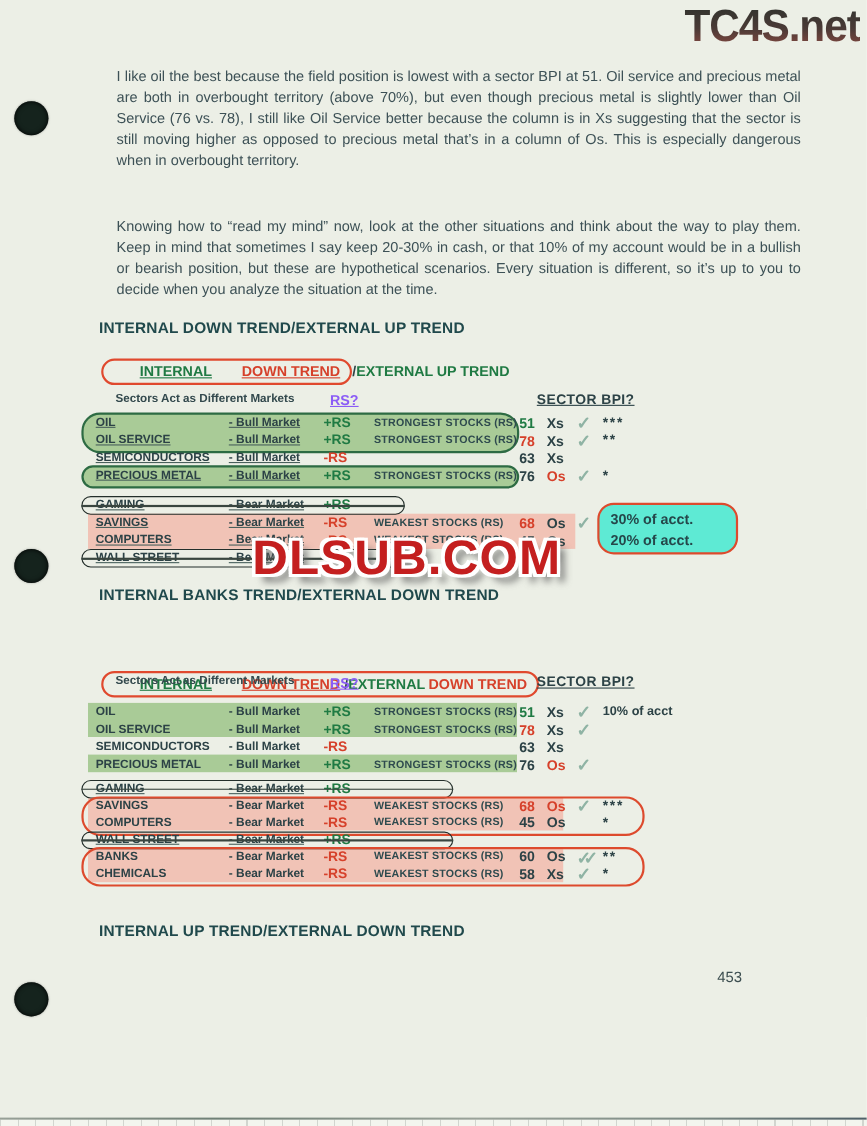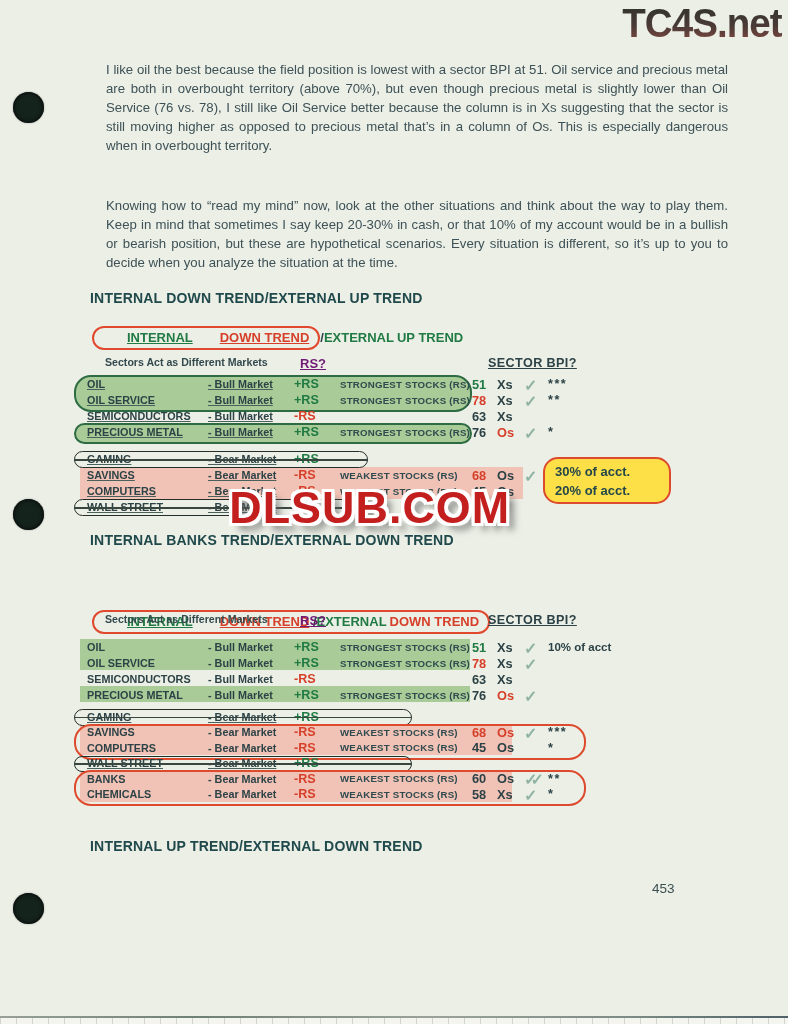--- a/index.html
+++ b/index.html
@@ -26,21 +26,21 @@
   .h{position:absolute;left:90px;font-size:14px;font-weight:bold;color:#20494c;letter-spacing:.2px;}
   
   .tlabel{position:absolute;left:92px;font-size:13px;font-weight:bold;white-space:nowrap;}
   .oval{display:inline-block;border:2.4px solid #e0492e;border-radius:15px;padding:2px 9px 3px 9px;}
   .lg{color:#1f7a43;} .lr{color:#d6402a;} .ld{color:#2c4246;}
   .u2{text-decoration:underline;padding-left:24px;}
   .lbl-sp{margin-right:3px;}
   
   .cols{position:absolute;left:10px;width:732px;height:16px;}
   .ch1{position:absolute;left:95px;font-size:10.6px;font-weight:bold;color:#33494d;}
-  .ch2{position:absolute;left:290px;font-size:13px;font-weight:bold;text-decoration:underline;color:#701a75;}
+  .ch2{position:absolute;left:290px;font-size:13px;font-weight:bold;text-decoration:underline;color:#8b5cf6;}
   .ch3{position:absolute;left:478px;font-size:12.6px;font-weight:bold;text-decoration:underline;letter-spacing:.4px;color:#2c4246;}
   
   .grp{position:absolute;left:80px;width:680px;}
   .trow{position:relative;z-index:2;display:flex;align-items:center;height:16px;white-space:nowrap;color:#2c4246;}
   .cs{width:121px;font-size:10.8px;font-weight:bold;}
   .cm{width:86px;font-size:10.8px;font-weight:bold;}
   .cr{width:46px;font-size:12.6px;font-weight:bold;}
   .ck{width:132px;font-size:9.7px;font-weight:bold;letter-spacing:.2px;color:#2e4a4e;}
   .cn{width:25px;font-size:12.8px;font-weight:bold;}
   .cc{width:27px;font-size:12.8px;font-weight:bold;}
@@ -51,21 +51,21 @@
   .green{color:#1f7a43;} .red{color:#d6402a;} 
   .u .cs,.u .cm{text-decoration:underline;text-decoration-color:#49605c;}
   
   .gdeco{position:absolute;background:#a9cb97;border:2px solid #2d6b43;border-radius:17px;z-index:1;}
   .grect{position:absolute;background:#a9cb97;z-index:1;}
   .bdeco{position:absolute;border:1.7px solid #232e2a;border-radius:9px;z-index:1;}
   .strike{position:absolute;height:1.6px;background:#39453f;z-index:3;}
   .pinkrect{position:absolute;background:#f1c3b6;z-index:0;}
   .redoval{position:absolute;border:2.6px solid #dd4a2d;border-radius:17px;z-index:1;}
   .noteoval{position:absolute;left:543px;top:457px;width:114px;height:43px;z-index:4;
-        border:2.6px solid #dd4a2d;border-radius:15px;background:#fde047;
+        border:2.6px solid #dd4a2d;border-radius:15px;background:#5eead4;
         display:flex;flex-direction:column;justify-content:center;padding-left:10px;
         font-size:13px;font-weight:bold;line-height:19px;color:#25474a;}
   .pagenum{position:absolute;left:652px;top:881px;font-size:13.5px;color:#3c4e50;}
   .edge-line{position:absolute;left:0;top:1016px;width:788px;height:2.4px;
         background:linear-gradient(90deg,#97a097,#6f8076 25%,#9aa39a 55%,#7c8b85 80%,#4f6068);}
   .edge-strip{position:absolute;left:0;top:1018px;width:788px;height:6px;
         background:repeating-linear-gradient(90deg,rgba(90,100,95,.22) 0 1px,transparent 1px 16px),#f3f5ee;}
 </style>
 </head>
 <body>

